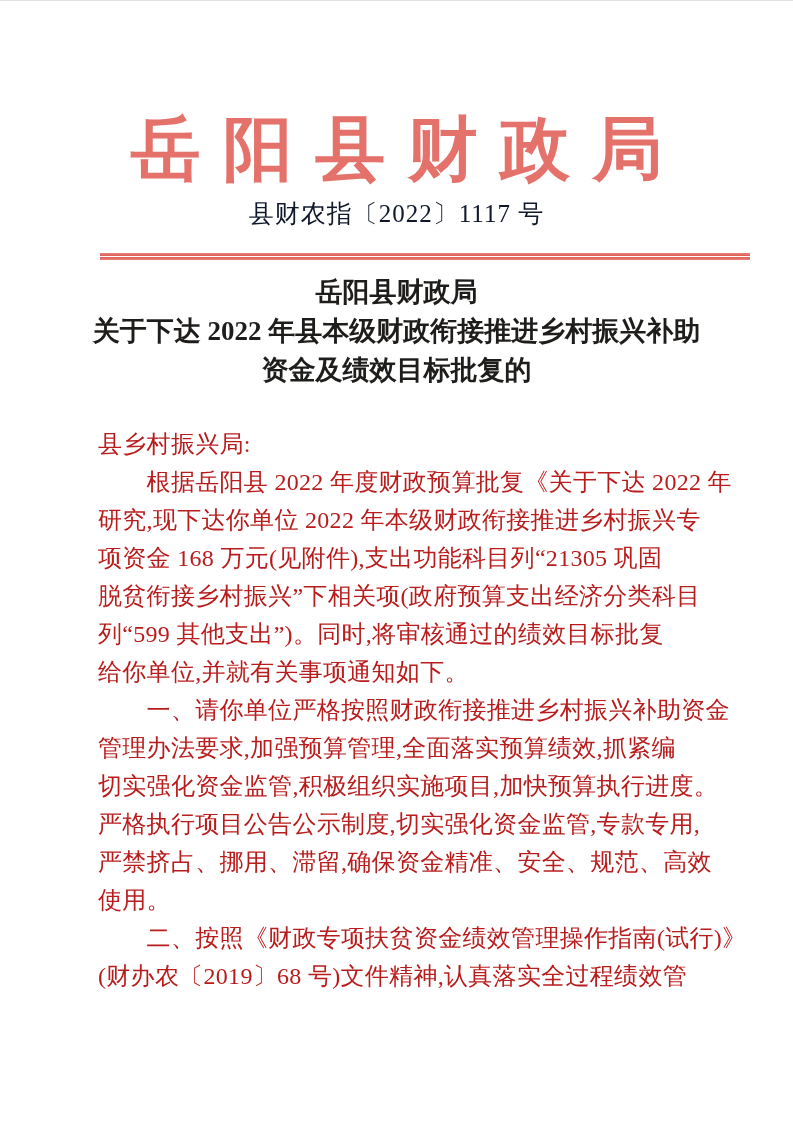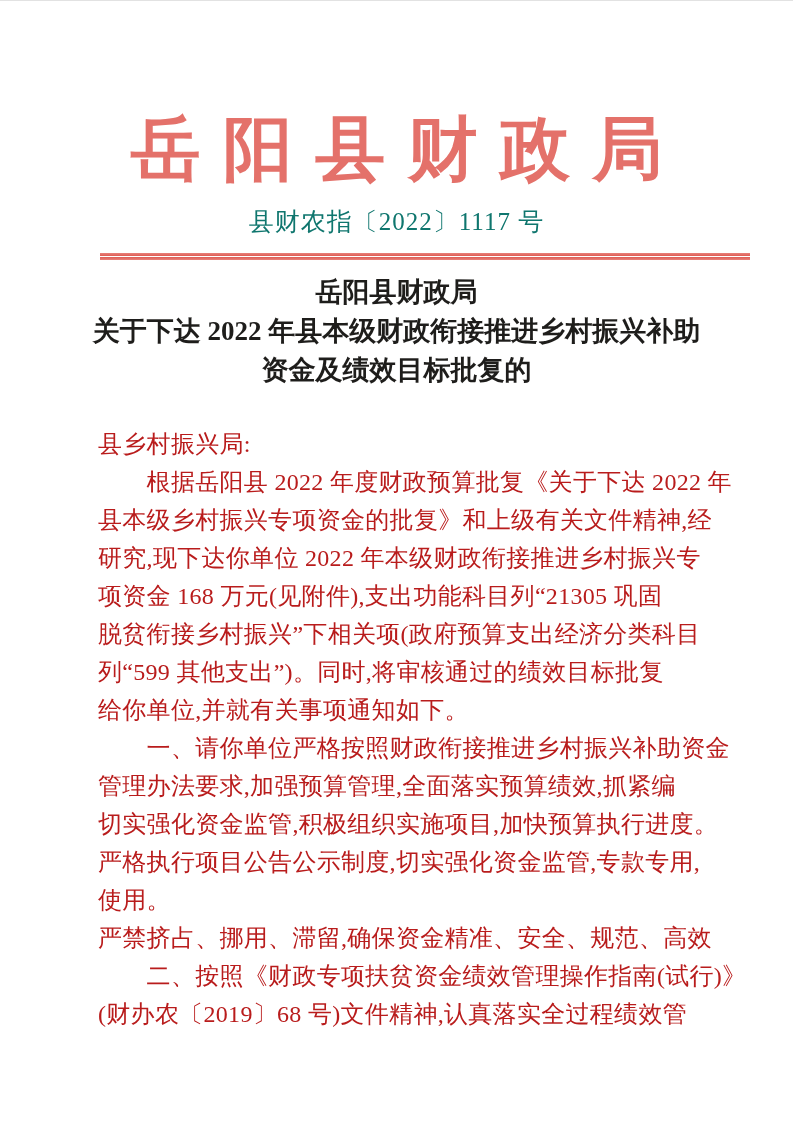--- a/index.html
+++ b/index.html
@@ -25,26 +25,26 @@
     text-align: center;
     font-size: 70px;
     font-weight: bold;
     color: #e4716a;
     letter-spacing: 0.32em;
     text-indent: 0.32em;
     white-space: nowrap;
   }
   .doc-number {
     position: absolute;
-    top: 204px;
+    top: 196px;
     left: 0;
     width: 100%;
     text-align: center;
     font-size: 25px;
-    color: #0f766e;
+    color: #0f172a;
     letter-spacing: 1px;
   }
   .red-rule {
     position: absolute;
     top: 252px;
     left: 100px;
     width: 650px;
     height: 7px;
     background: linear-gradient(to bottom,
       #e8837c 0%, #df5f57 38%,
@@ -92,29 +92,28 @@
 
   <div class="title-block">
       <div class="title-line">岳阳县财政局</div>
       <div class="title-line">关于下达 2022 年县本级财政衔接推进乡村振兴补助</div>
       <div class="title-line">资金及绩效目标批复的</div>
     </div>
 
   <div class="body-block">
       <div class="body-line">县乡村振兴局:</div>
       <div class="body-line">　　根据岳阳县 2022 年度财政预算批复《关于下达 2022 年</div>
-      <div class="body-line">县本级乡村振兴专项资金的批复》和上级有关文件精神,经</div>
       <div class="body-line">研究,现下达你单位 2022 年本级财政衔接推进乡村振兴专</div>
       <div class="body-line">项资金 168 万元(见附件),支出功能科目列“21305 巩固</div>
       <div class="body-line">脱贫衔接乡村振兴”下相关项(政府预算支出经济分类科目</div>
       <div class="body-line">列“599 其他支出”)。同时,将审核通过的绩效目标批复</div>
       <div class="body-line">给你单位,并就有关事项通知如下。</div>
       <div class="body-line">　　一、请你单位严格按照财政衔接推进乡村振兴补助资金</div>
       <div class="body-line">管理办法要求,加强预算管理,全面落实预算绩效,抓紧编</div>
       <div class="body-line">切实强化资金监管,积极组织实施项目,加快预算执行进度。</div>
       <div class="body-line">严格执行项目公告公示制度,切实强化资金监管,专款专用,</div>
+      <div class="body-line">严禁挤占、挪用、滞留,确保资金精准、安全、规范、高效</div>
       <div class="body-line">使用。</div>
-      <div class="body-line">严禁挤占、挪用、滞留,确保资金精准、安全、规范、高效</div>
       <div class="body-line">　　二、按照《财政专项扶贫资金绩效管理操作指南(试行)》</div>
       <div class="body-line">(财办农〔2019〕68 号)文件精神,认真落实全过程绩效管</div>
     </div>
 
 </div>
 
 </body></html>

